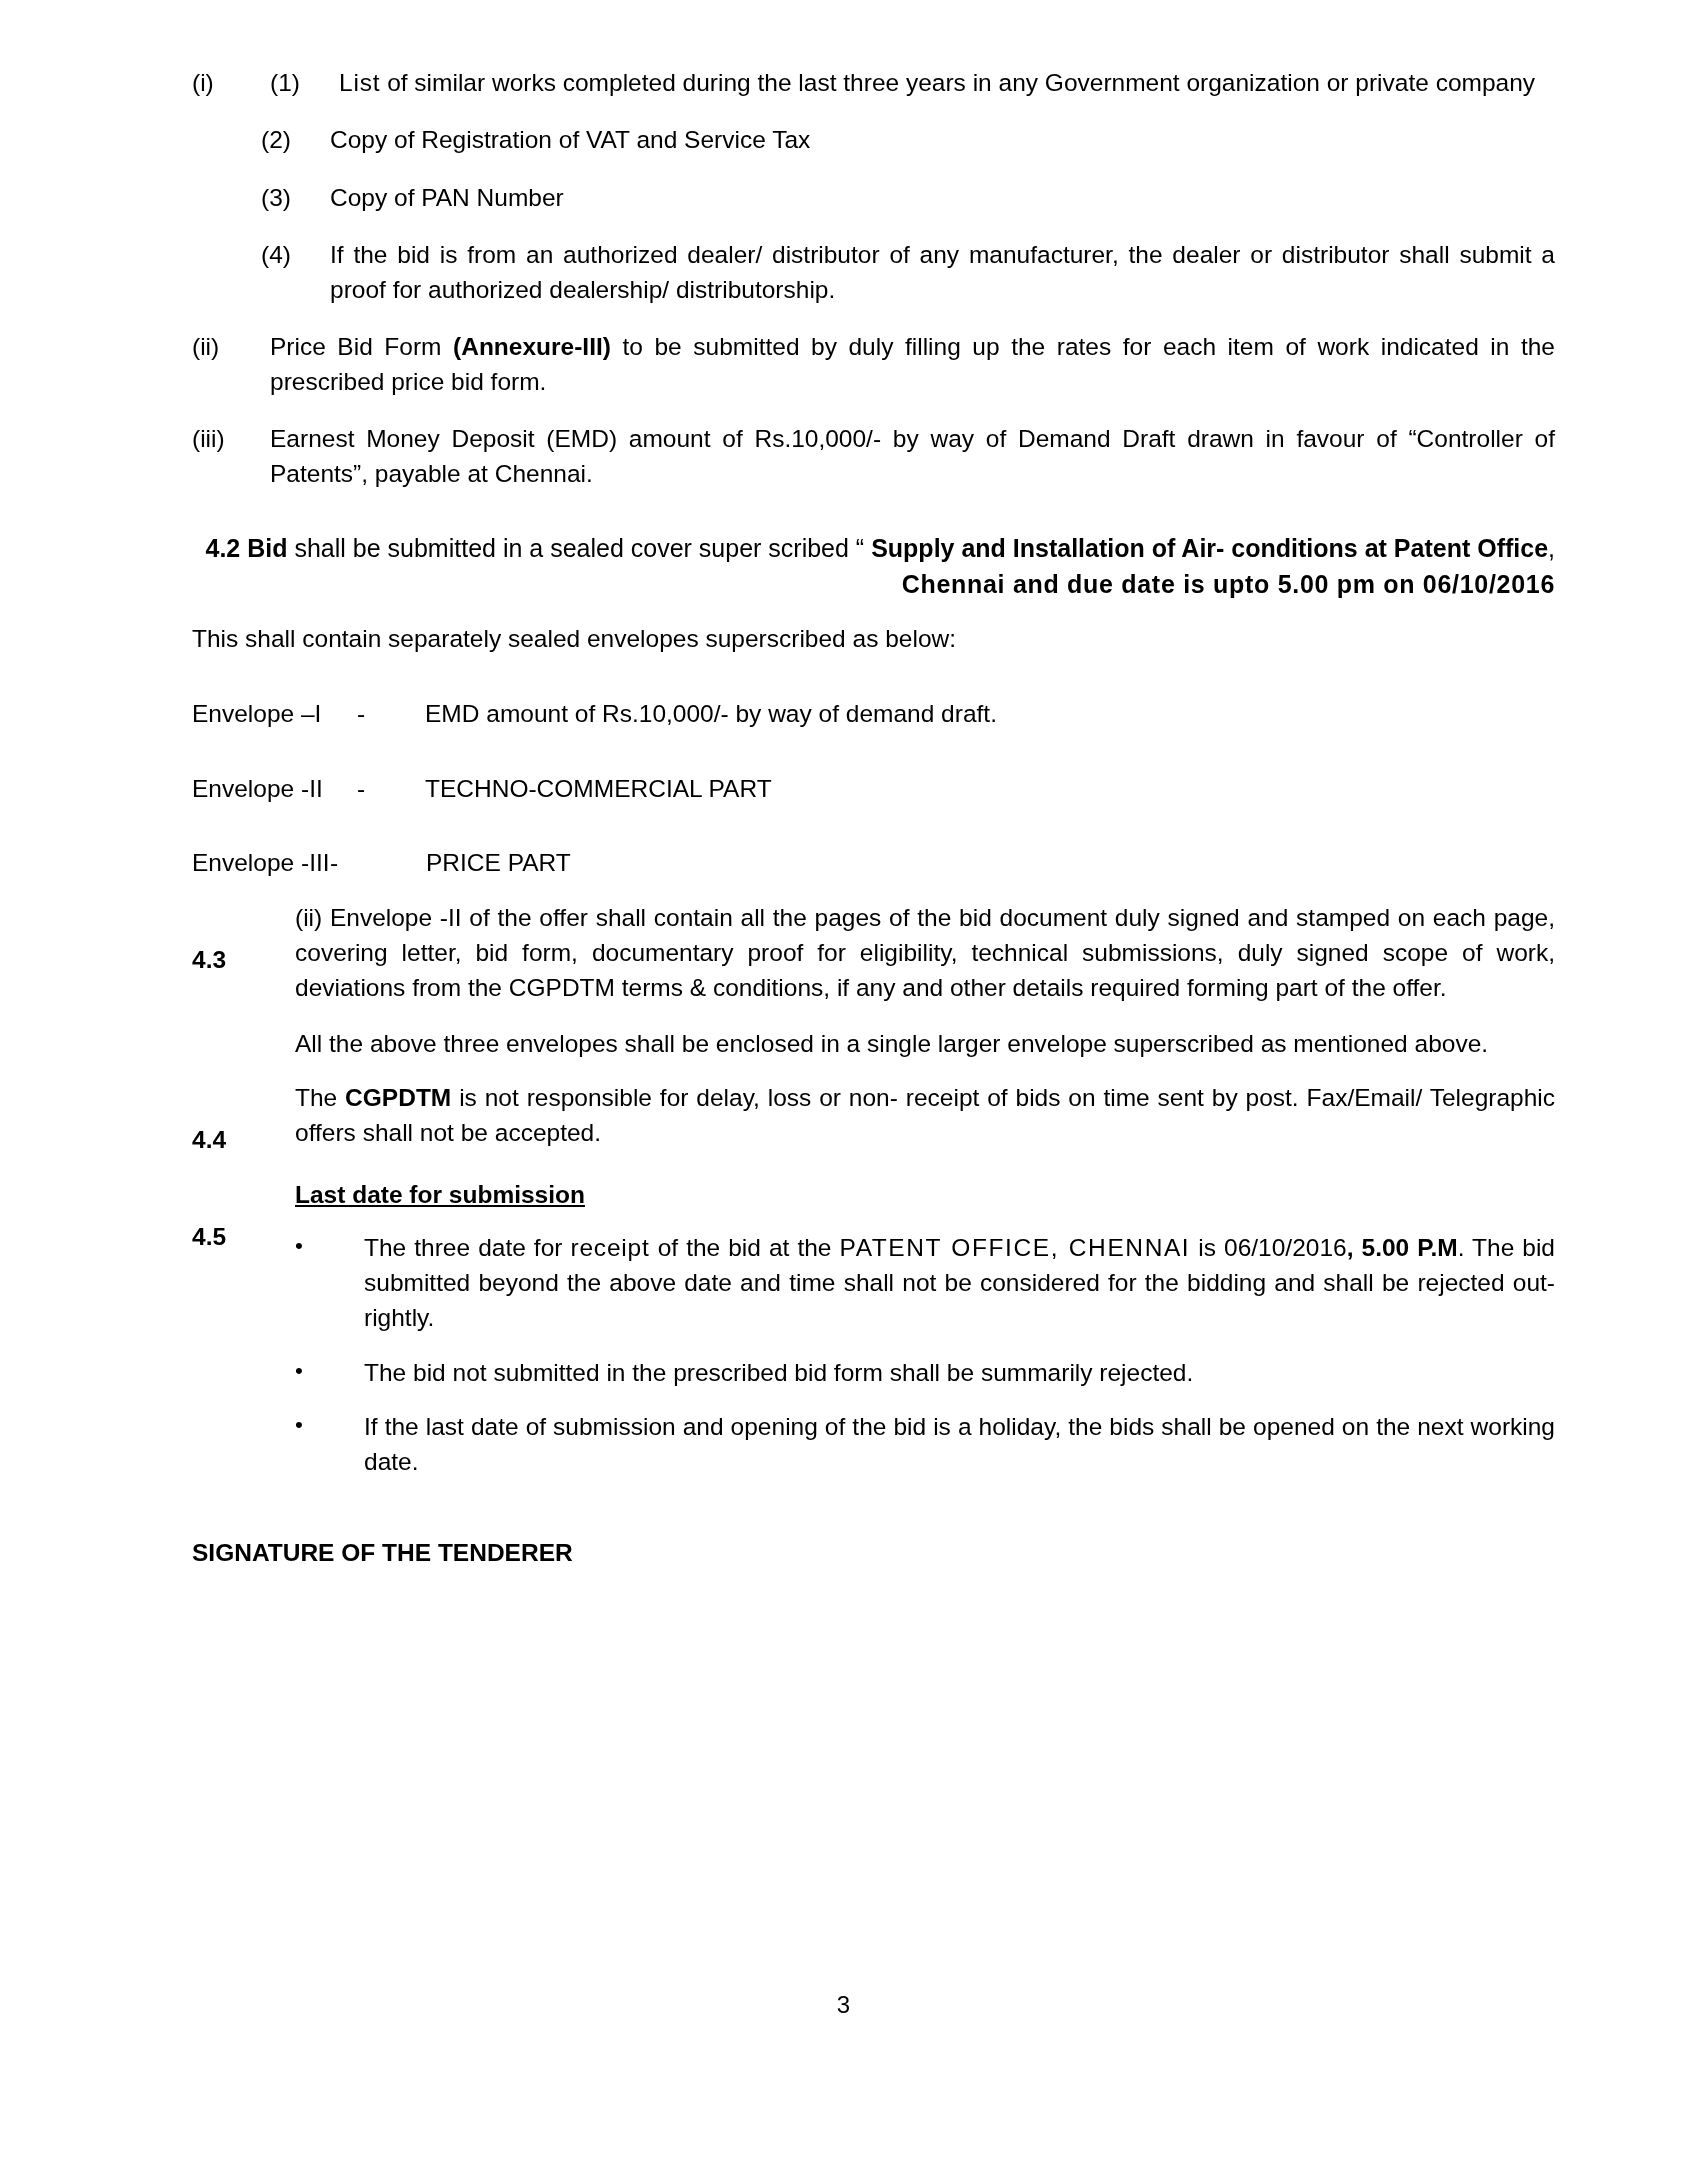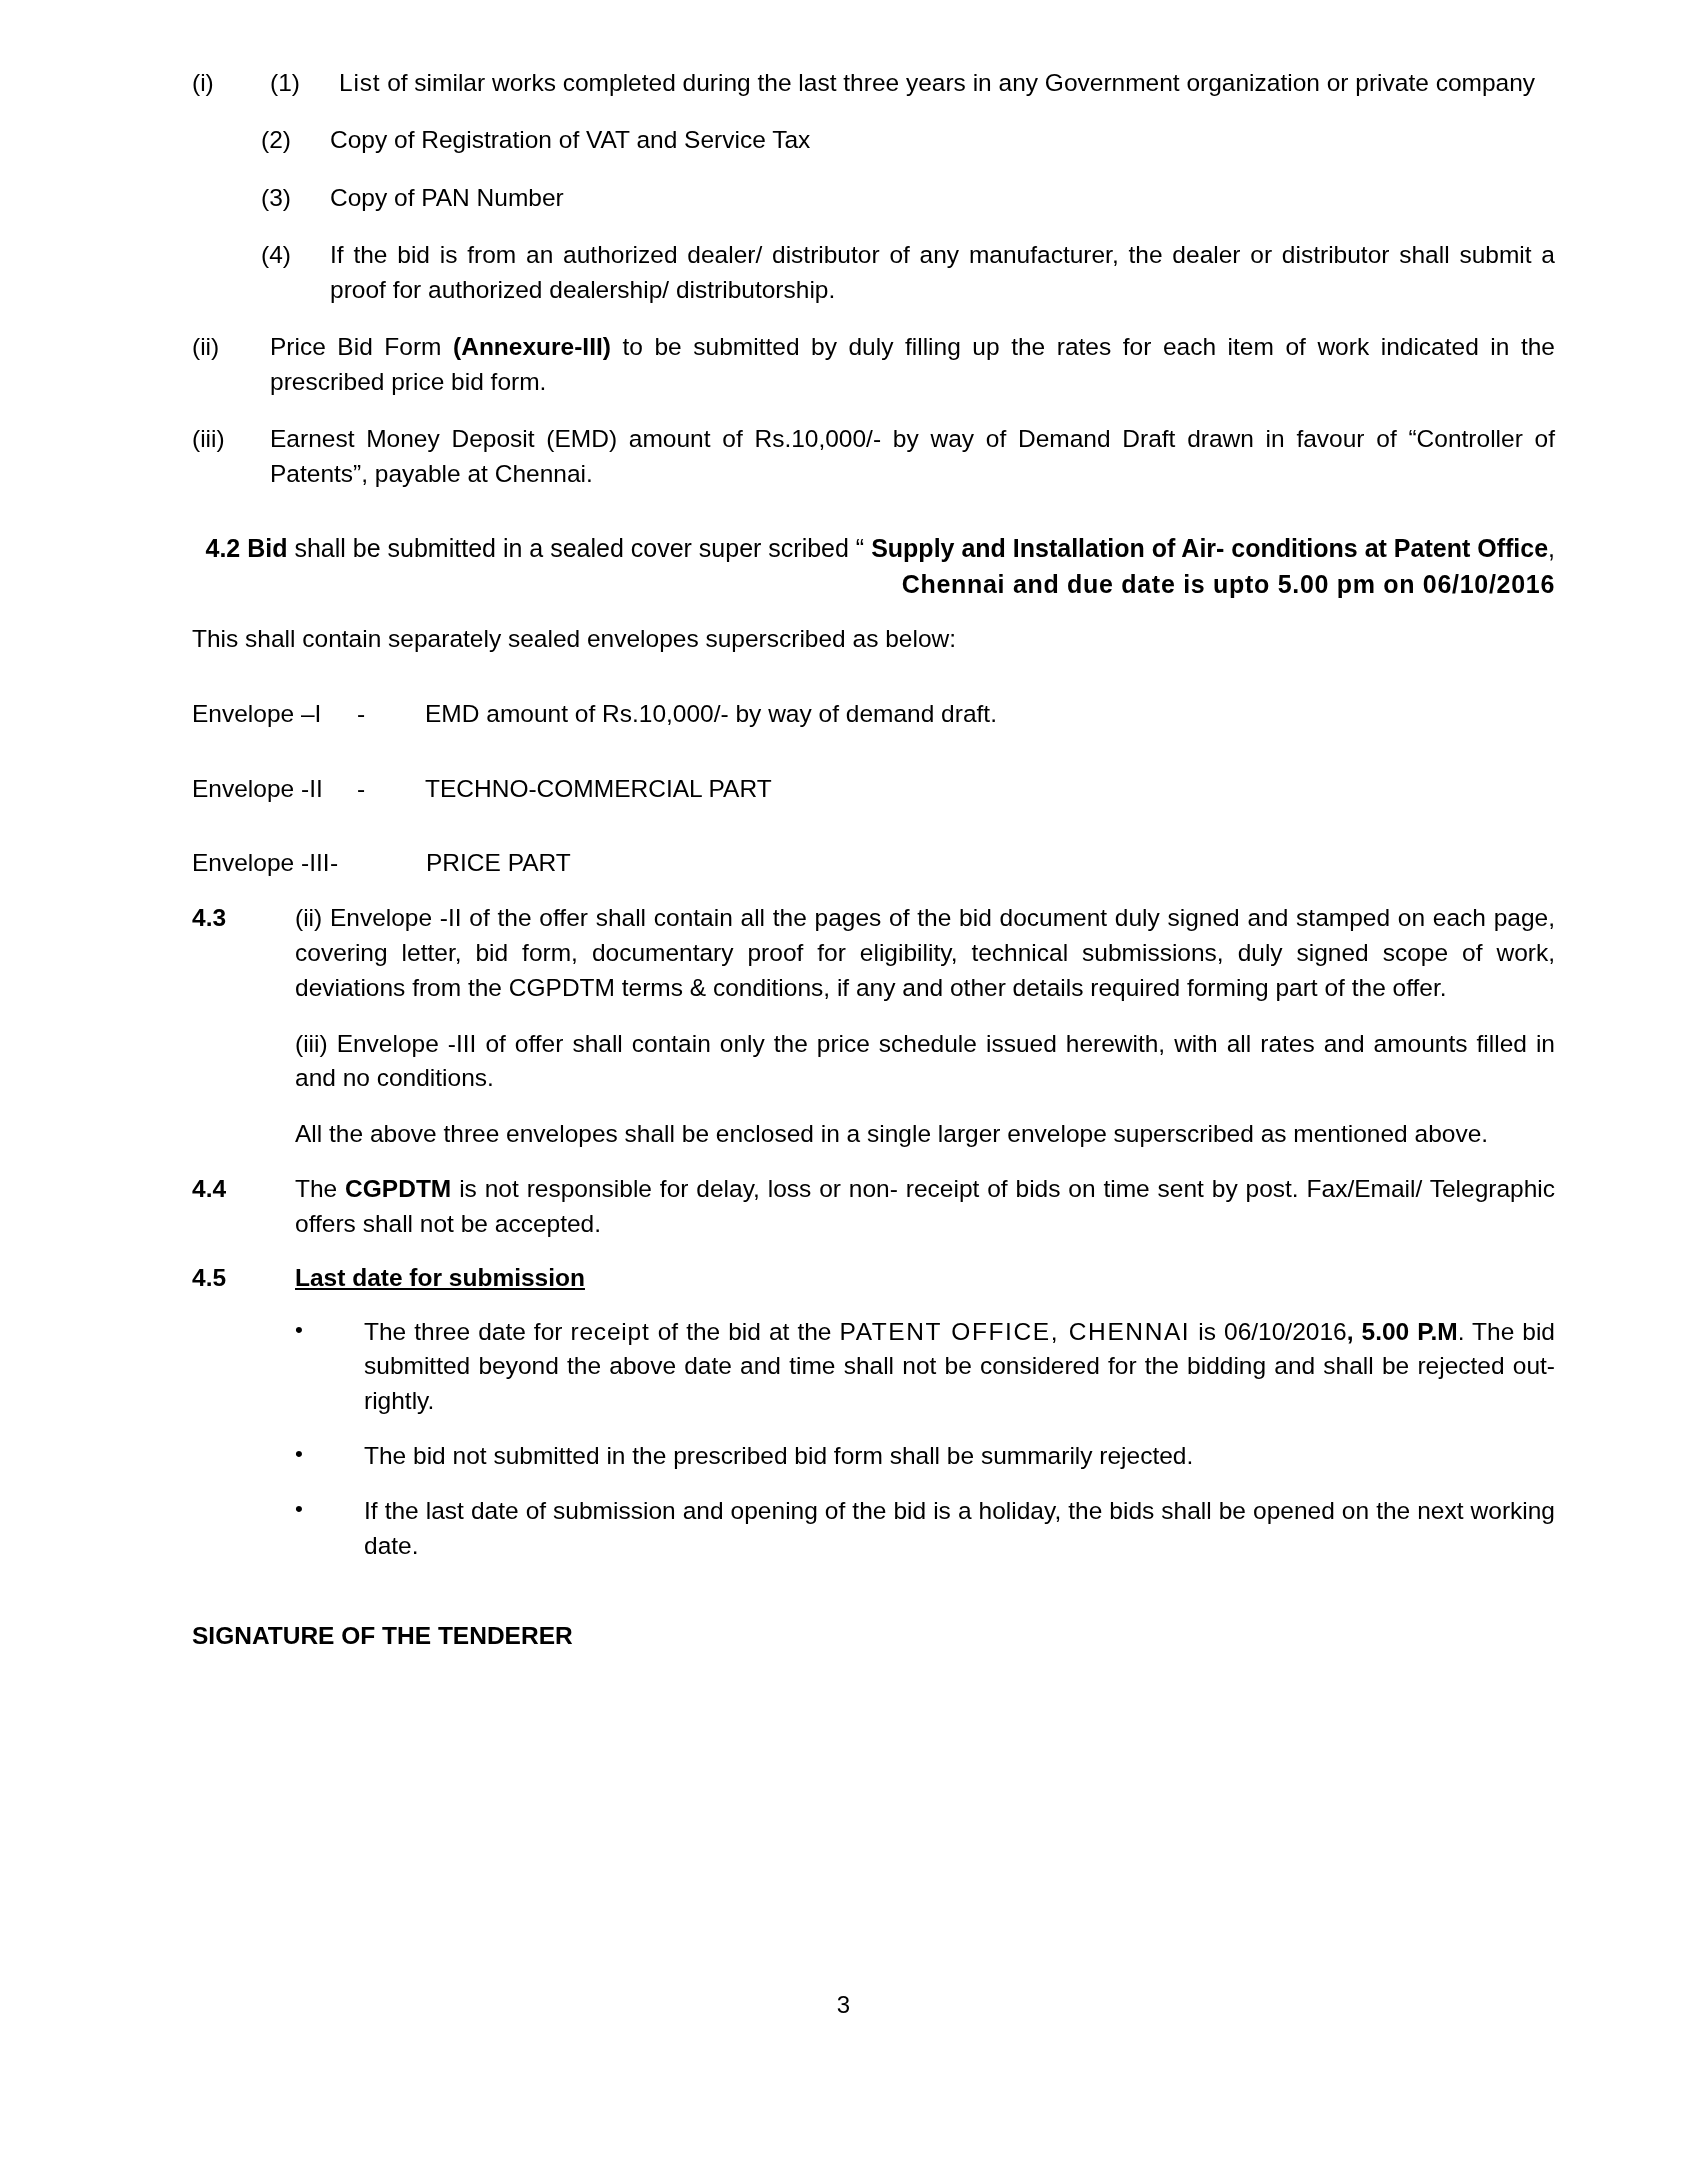--- a/index.html
+++ b/index.html
@@ -94,20 +94,21 @@
   
   .sec {
     display: flex;
     align-items: flex-start;
     margin-bottom: 20px;
   }
   .sec-num {
     width: 103px;
     flex: 0 0 103px;
     font-weight: bold;
+    margin-top: 42px;
   }
   .sec-body {
     flex: 1;
   }
   .sec-body p {
     margin: 0 0 21px 0;
     text-align: justify;
   }
   .sec-body p:last-child { margin-bottom: 0; }
 
@@ -211,21 +212,20 @@
     <div class="env-row env-row-3">
       <div class="env-label">Envelope -III</div>
       <div class="env-dash">-</div>
       <div class="env-val">PRICE PART</div>
     </div>
 
     <div class="sec">
       <div class="sec-num">4.3</div>
       <div class="sec-body">
         <p>(ii) Envelope -II of the offer shall contain all the pages of the bid document duly signed and stamped on each page, covering letter, bid form, documentary proof for eligibility, technical submissions, duly signed scope of work, deviations from the CGPDTM terms &amp; conditions, if any and other details required forming part of the offer.</p>
-        <p>(iii) Envelope -III of offer shall contain only the price schedule issued herewith, with all rates and amounts filled in and no conditions.</p>
         <p>All the above three envelopes shall be enclosed in a single larger envelope superscribed as mentioned above.</p>
       </div>
     </div>
 
     <div class="sec">
       <div class="sec-num">4.4</div>
       <div class="sec-body">
         <p><span>The </span><span class="b">CGPDTM</span><span> is not responsible for delay, loss or non- receipt of bids on time sent by post. Fax/Email/ Telegraphic offers shall not be accepted.</span></p>
       </div>
     </div>

